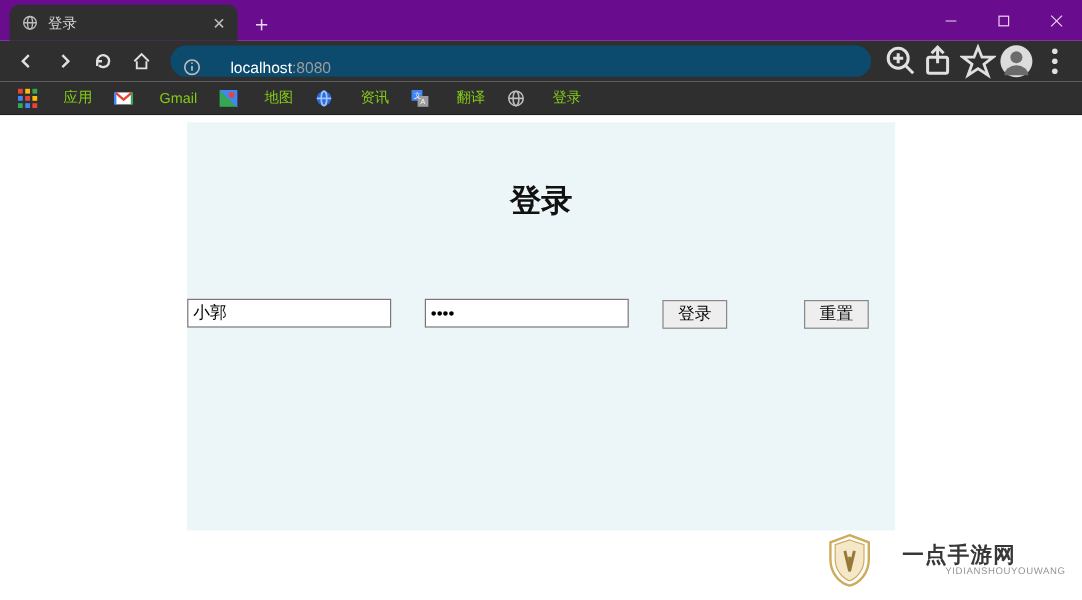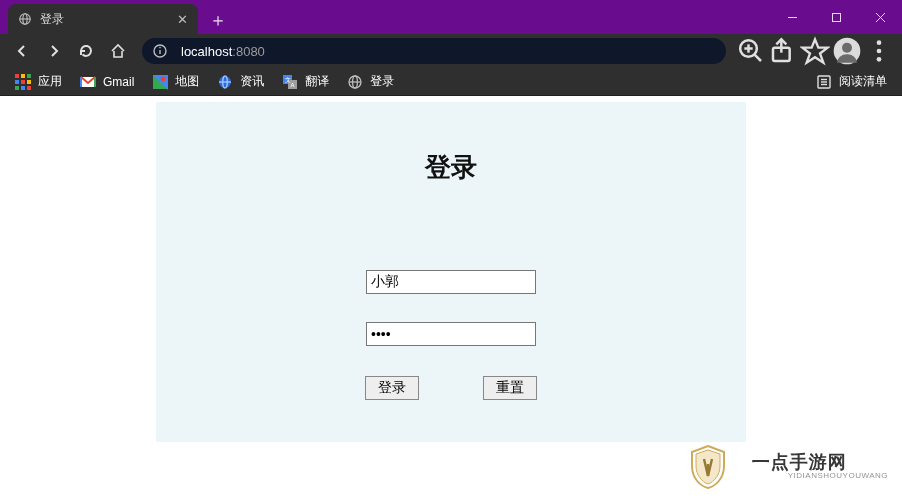--- a/index.html
+++ b/index.html
@@ -57,27 +57,27 @@
     padding: 0 8px;
     gap: 4px;
   }
   .nav-btn {
     width: 28px; height: 28px; display:flex; align-items:center; justify-content:center;
     color: #e0e0e0; border-radius: 50%;
   }
   .nav-btn svg { width:16px; height:16px; }
   .url-box {
     flex: 1;
-    background: #0f172a;
+    background: #0c4a6e;
     height: 26px;
     border-radius: 13px;
     display:flex;
-    align-items:center;
+    align-items:flex-end;
     padding: 0 10px;
-    gap: 13px;
+    gap: 24px;
     color: #e4e4e4;
     font-size: 13px;
     margin: 0 6px;
   }
   .url-box .info { width:16px; height:16px; display:flex; align-items:center; justify-content:center; }
   .url-host-main { color: #ffffff; }
   .url-host-port { color: #9c9c9c; }
   .addr-right { display:flex; align-items:center; gap:2px; }
   .addr-icon {
     width: 30px; height:28px; display:flex; align-items:center; justify-content:center;
@@ -87,22 +87,22 @@
   .bookmarks {
     background: #2f2f2f;
     height: 28px;
     display:flex;
     align-items:center;
     padding: 0 8px;
     gap: 4px;
     border-bottom: 1px solid #1e1e1e;
   }
   .bm {
-    display:flex; align-items:center; gap:7px;
-    color:#ffffff; font-size:12px;
+    display:flex; align-items:center; gap:22px;
+    color:#84cc16; font-size:12px;
     padding: 3px 7px; border-radius:4px;
     white-space: nowrap;
   }
   .bm .bm-ico { width:16px; height:16px; display:flex; align-items:center; justify-content:center; }
   .bm-spacer { flex:1; }
   .apps-grid {
     width:16px; height:16px;
     display:grid; grid-template-columns:repeat(3,4px); grid-template-rows:repeat(3,4px);
     gap:2px;
   }
@@ -133,23 +133,23 @@
     margin-top: 2px;
   }
   .login-title {
     text-align:center;
     font-size: 26px;
     font-weight: 700;
     color:#111;
     padding-top: 48px;
   }
   .form {
-    display:flex; flex-direction:column; align-items:center;
+    display:flex; flex-direction:row; align-items:center;
     gap: 28px;
-    margin-top: 85px;
+    margin-top: 63px;
   }
   .text-input {
     width: 170px;
     height: 24px;
     border: 1px solid #777;
     background:#fff;
     font-size: 14px;
     padding: 2px 4px;
     font-family: inherit;
   }
@@ -359,31 +359,20 @@
       <span class="bm-ico">
         <svg viewBox="0 0 16 16" fill="none" stroke="#bcbcbc" stroke-width="1.3">
             <circle cx="8" cy="8" r="6"></circle>
             <ellipse cx="8" cy="8" rx="2.4" ry="6"></ellipse>
             <line x1="2" y1="8" x2="14" y2="8"></line>
           </svg>
       </span>
       <span>登录</span>
     </div>
     <div class="bm-spacer"></div>
-    <div class="bm">
-      <span class="bm-ico">
-        <svg viewBox="0 0 16 16" fill="none" stroke="#e0e0e0" stroke-width="1.4">
-            <rect x="2" y="2" width="12" height="12" rx="1"></rect>
-            <line x1="5" y1="5.5" x2="11" y2="5.5"></line>
-            <line x1="5" y1="8" x2="11" y2="8"></line>
-            <line x1="5" y1="10.5" x2="11" y2="10.5"></line>
-          </svg>
-      </span>
-      <span>阅读清单</span>
-    </div>
   </div>
 
   <div class="viewport">
     <div class="login-panel">
       <div class="login-title">登录</div>
       <div class="form">
         <input class="text-input" type="text" value="小郭" style="">
         <input class="text-input" type="password" value="••••" style="">
         <div class="btn-row">
           <button class="form-btn">登录</button>

